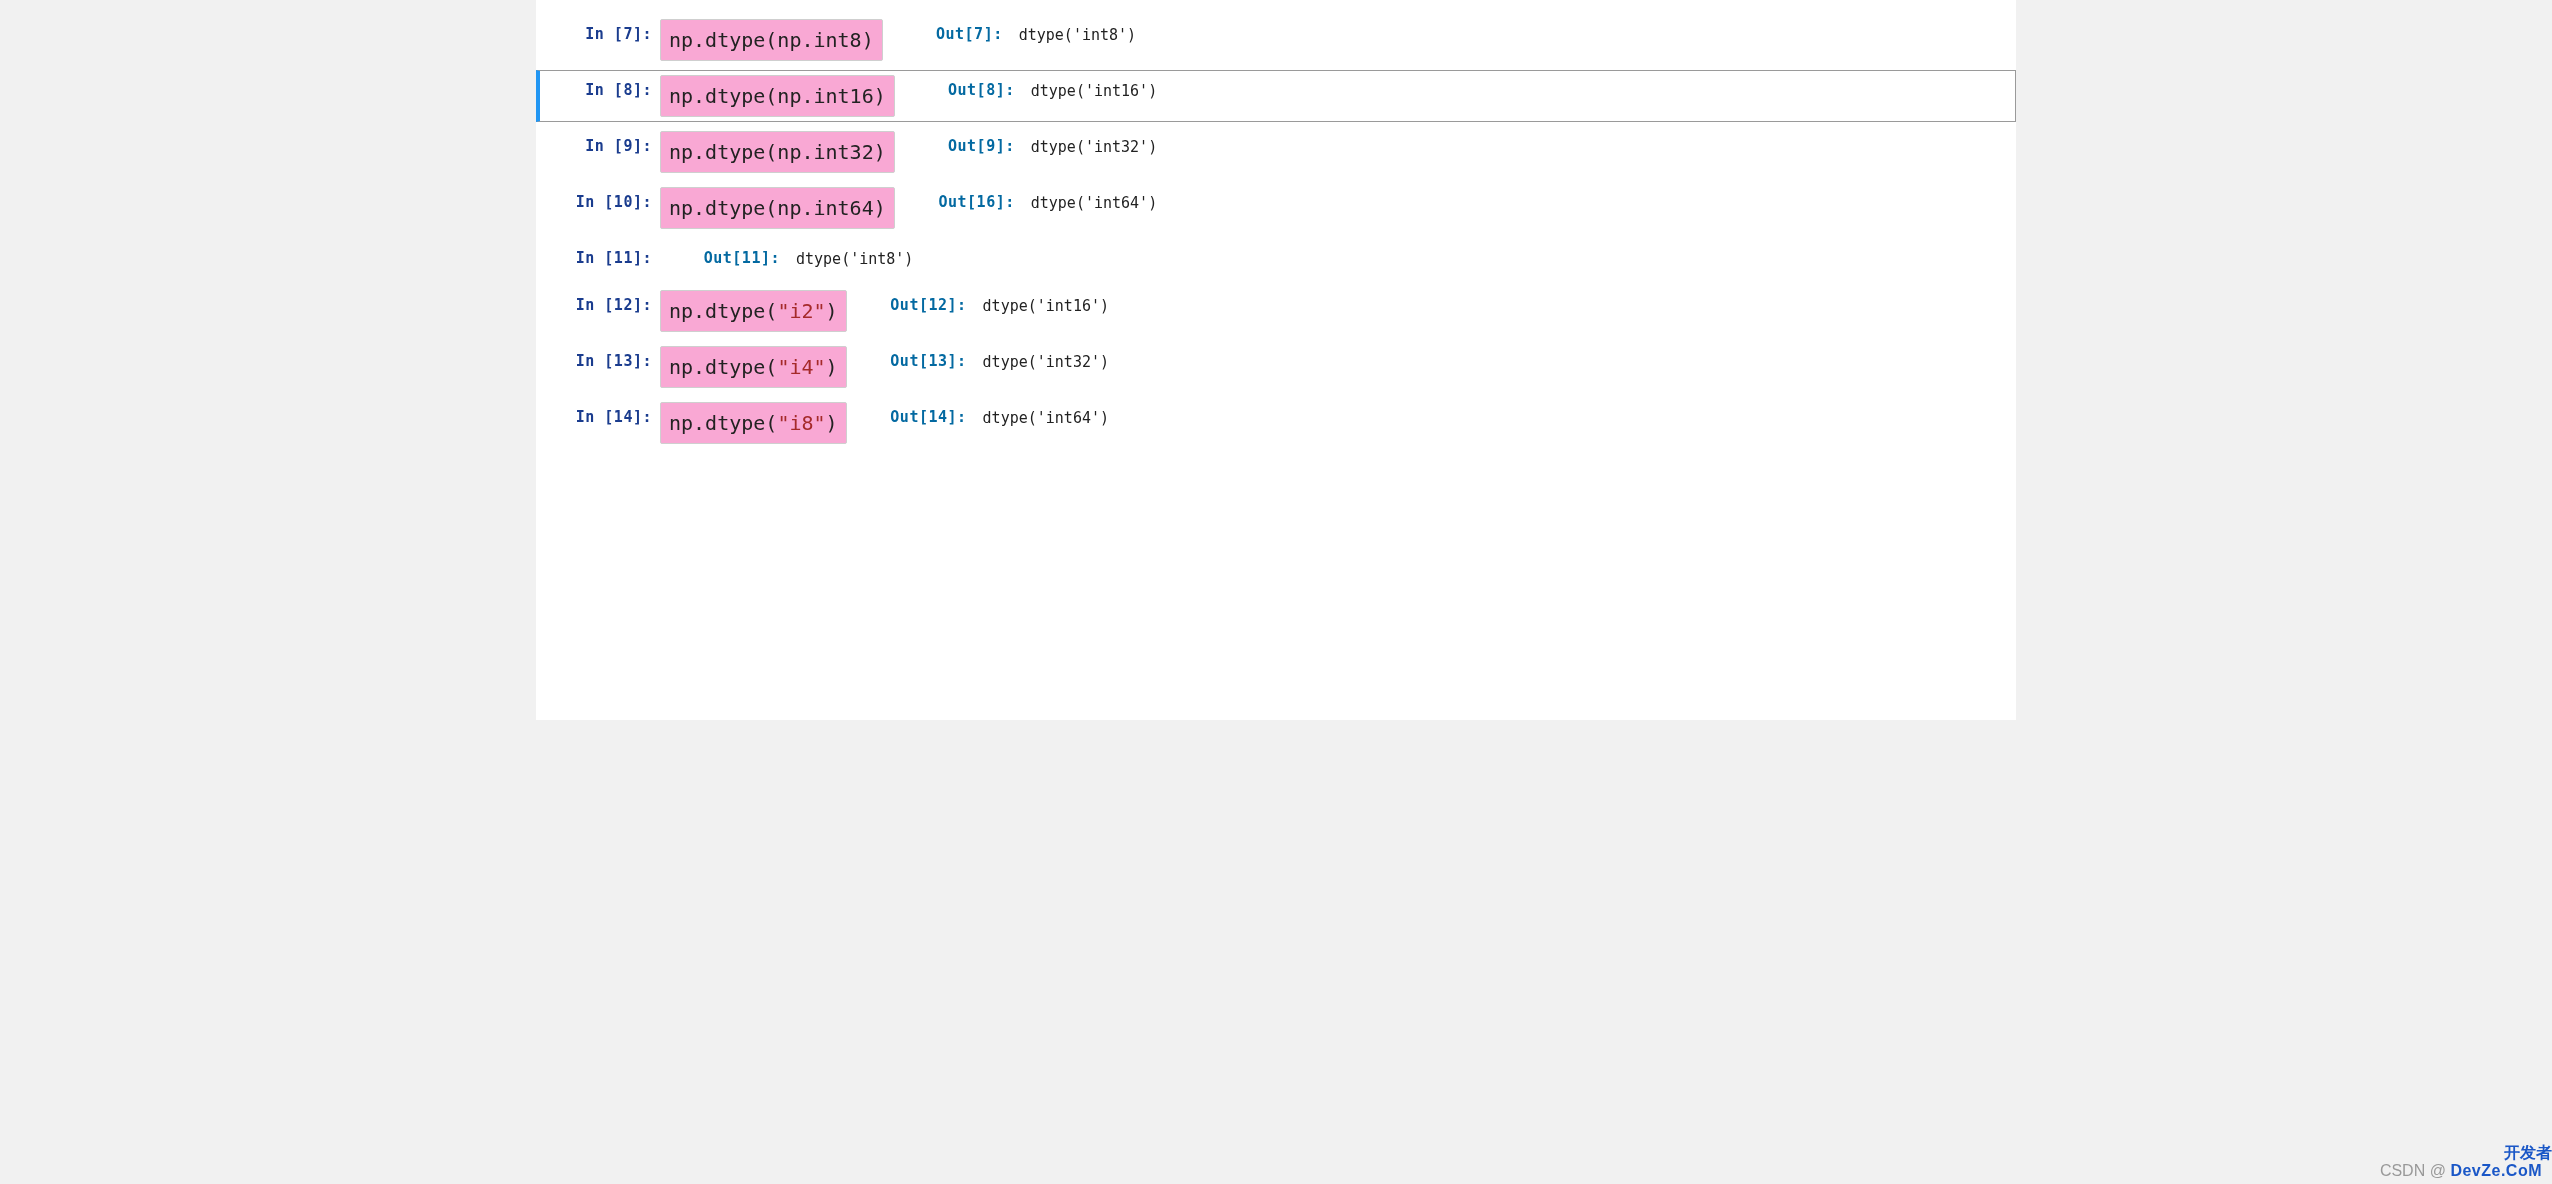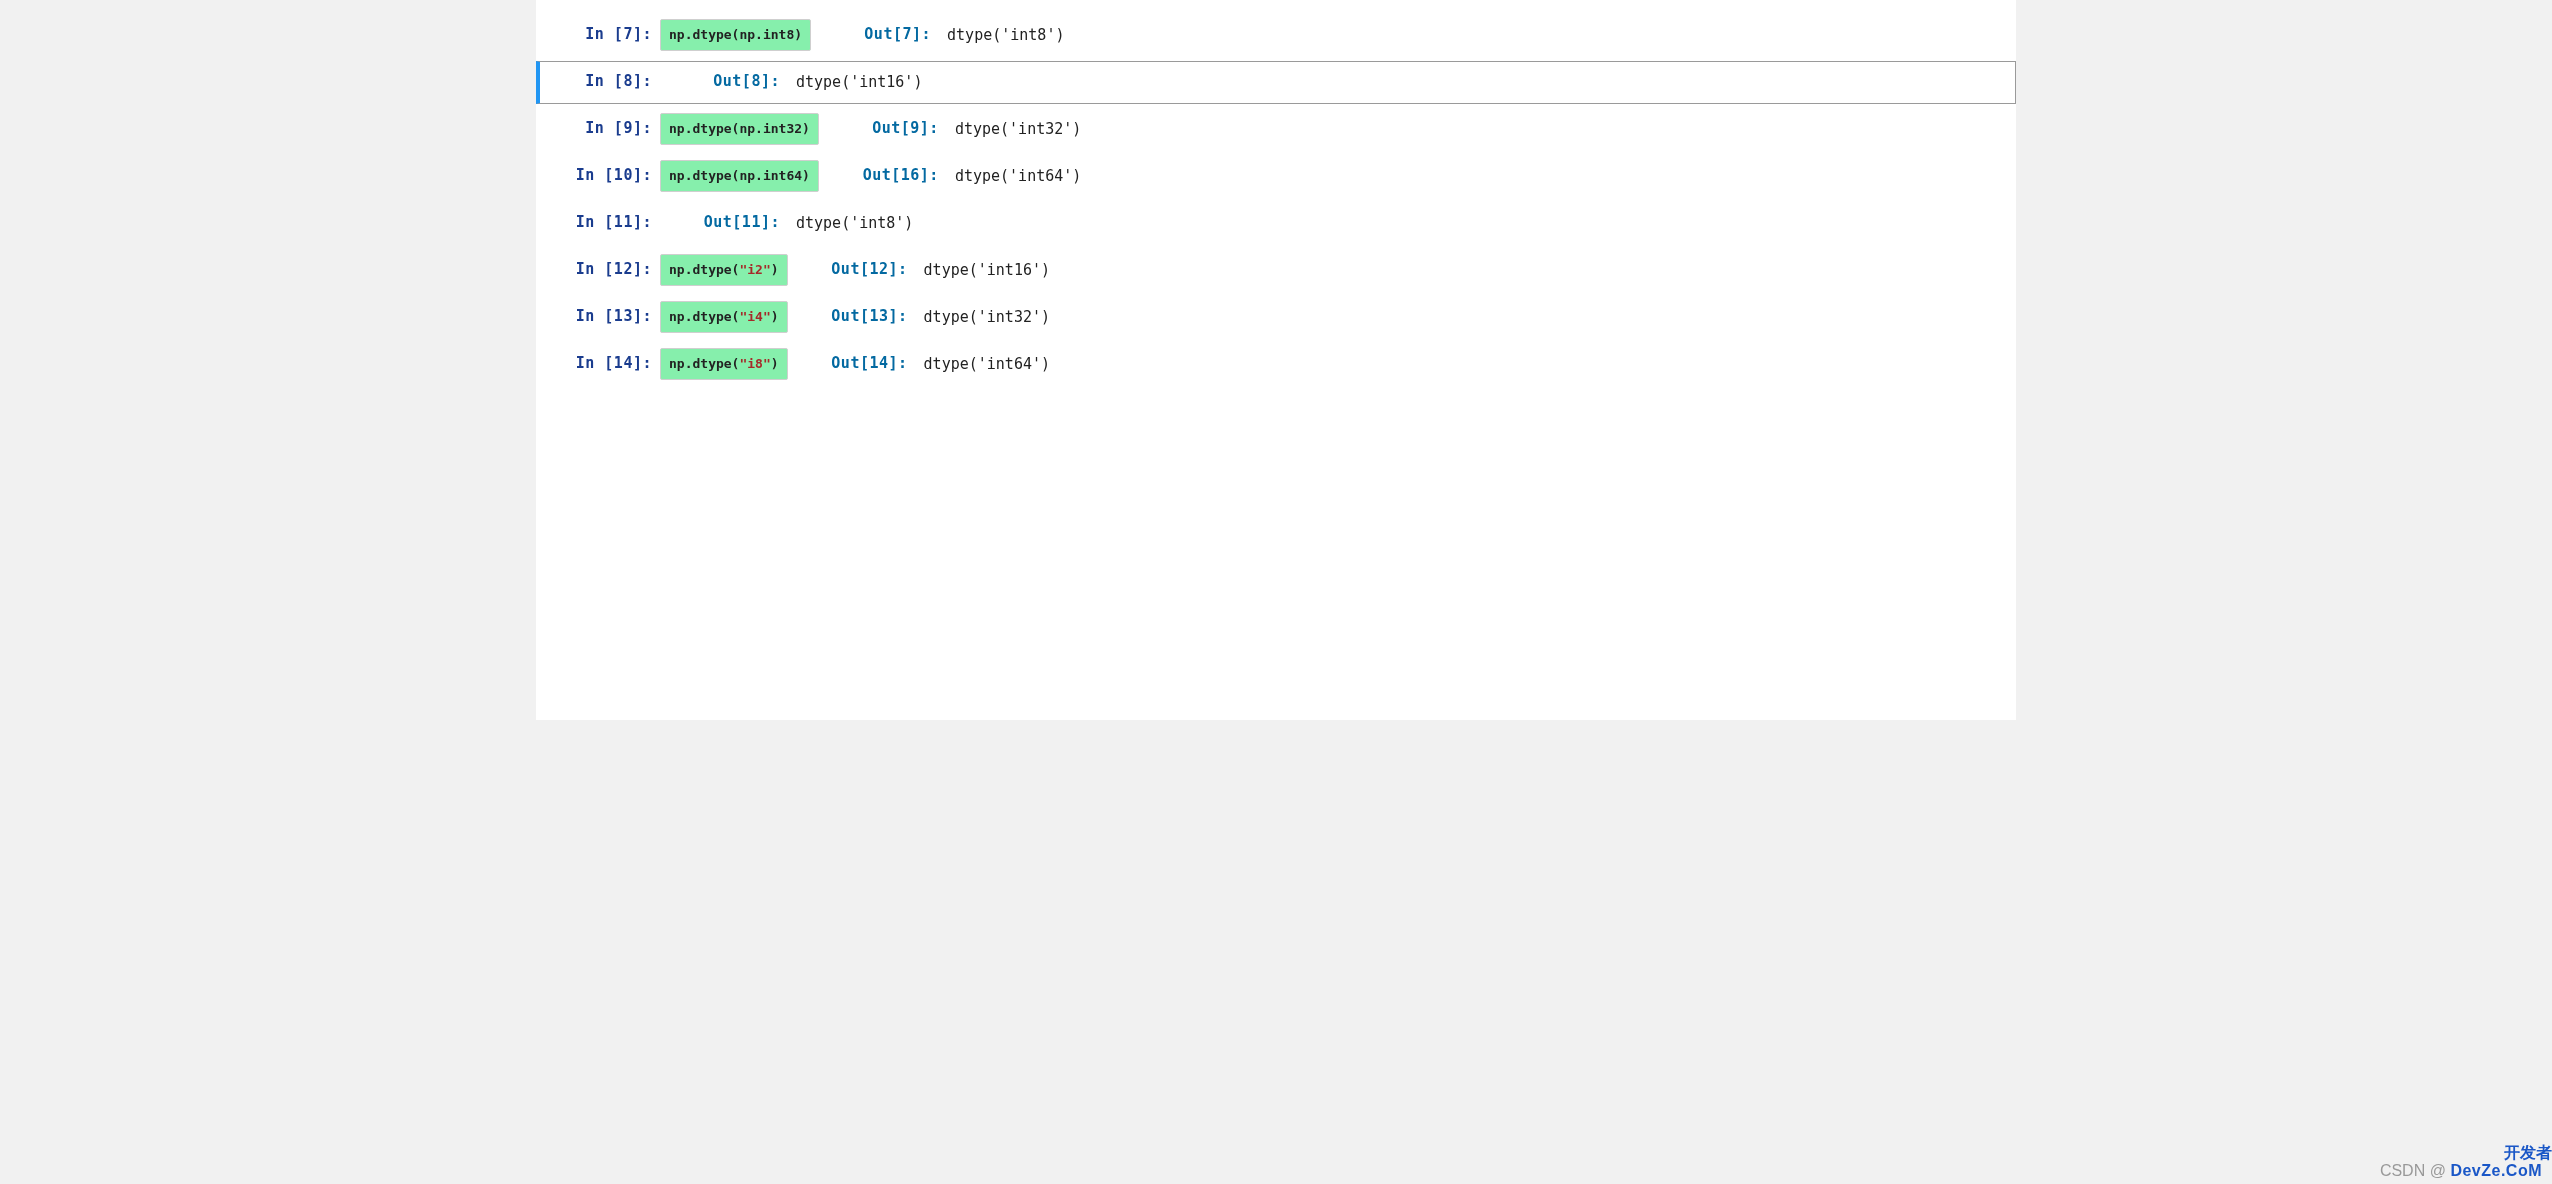--- a/index.html
+++ b/index.html
@@ -41,28 +41,27 @@
     font-size: 15px;
     padding: 6px 8px 0 0;
     white-space: nowrap;
     letter-spacing: 0.5px;
   }
   .prompt.in { color: #1a3c8e; font-weight: bold; }
   .prompt.out { color: #0369a1; font-weight: bold; }
   .code-area {
     flex: 1 1 auto;
     border: 1px solid #cfcfcf;
-    background: #86efac;
+    background: #f9a8d4;
     border-radius: 2px;
     padding: 6px 8px;
     font-family: "DejaVu Sans Mono", Menlo, Consolas, monospace;
-    font-size: 13px;
+    font-size: 20px;
     line-height: 1.4;
     color: #222;
-    font-weight: bold;
   }
   .output-area {
     flex: 1 1 auto;
     padding: 6px 8px;
     font-family: "DejaVu Sans Mono", Menlo, Consolas, monospace;
     font-size: 15px;
     line-height: 1.4;
     color: #222;
   }
   .tok-str { color: #a52a2a; }
@@ -93,20 +92,21 @@
         <div class="code-area"><span>np.dtype(np.int8)</span></div>
       </div>
       <div class="row">
         <div class="prompt out">Out[7]:</div>
         <div class="output-area">dtype('int8')</div>
       </div>
     </div>
     <div class="cell selected">
       <div class="row">
         <div class="prompt in">In [8]:</div>
+        <div class="code-area"><span>np.dtype(np.int16)</span></div>
       </div>
       <div class="row">
         <div class="prompt out">Out[8]:</div>
         <div class="output-area">dtype('int16')</div>
       </div>
     </div>
     <div class="cell">
       <div class="row">
         <div class="prompt in">In [9]:</div>
         <div class="code-area"><span>np.dtype(np.int32)</span></div>

